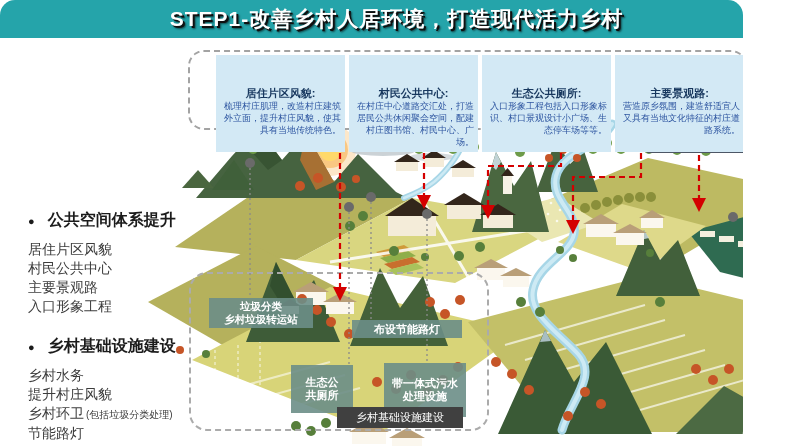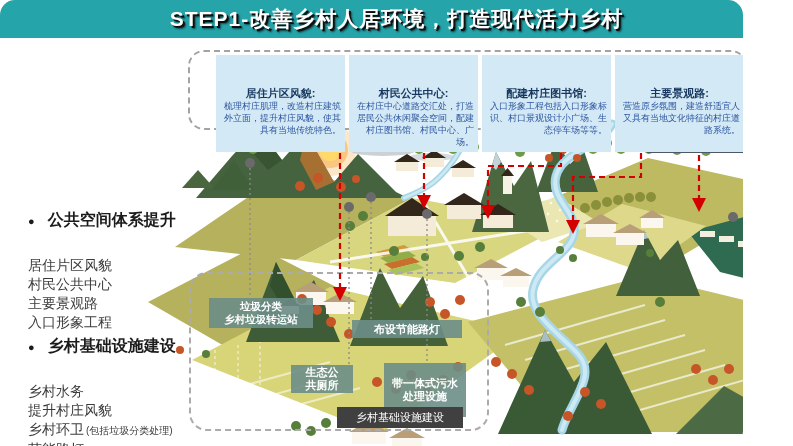--- a/index.html
+++ b/index.html
@@ -17,30 +17,30 @@
           border:2px dashed #ababab;border-radius:18px;z-index:2;}
   
   .boxes{position:absolute;left:216px;top:55px;width:528px;display:flex;gap:4px;z-index:5;}
   .fbox{flex:1;background:#d3e9f5;padding:3px 4px 4px;}
   .fbox .t{text-align:center;font-size:11px;font-weight:bold;color:#17375e;line-height:14px;margin-top:28px;}
   .fbox .b{font-size:9px;line-height:12px;color:#2d55a0;text-align:right;}
   
   .lsec{position:absolute;left:28px;z-index:5;}
   .lsec .head{display:flex;align-items:center;gap:13px;font-size:16px;font-weight:bold;color:#1b1b1b;}
   .lsec .head .bullet{font-size:11px;color:#1b1b1b;}
-  .lsec .items{margin-top:25px;font-size:14px;color:#3c3c3c;line-height:19px;}
+  .lsec .items{margin-top:9px;font-size:14px;color:#3c3c3c;line-height:19px;}
   .lsec .items .note{font-size:10px;color:#3c3c3c;margin-left:2px;}
   #sec-public{top:210px;}
   #sec-infra{top:336px;}
   
   .lbl{position:absolute;background:rgba(108,142,135,.9);color:#fff;font-weight:bold;
        text-align:center;z-index:4;}
   #lbl-waste{left:196px;top:298px;width:104px;font-size:10.5px;line-height:13px;padding:2px 0;margin-left:13px;}
   #lbl-lamp{left:352px;top:320px;width:86px;font-size:11px;line-height:14px;padding:2px 12px;}
-  #lbl-toilet{left:291px;top:365px;width:62px;font-size:11px;line-height:13px;padding:1px 0;}
+  #lbl-toilet{left:291px;top:365px;width:62px;font-size:11px;line-height:13px;padding:11px 0;}
   #lbl-sewage{left:384px;top:363px;width:82px;font-size:11px;line-height:13px;padding:14px 0;}
   .tag{position:absolute;color:#fff;text-align:center;font-size:11px;z-index:4;}
   #tag-infra{left:337px;top:407px;width:126px;background:#404040;padding:3px 0;}
   #tag-public{left:647px;top:132px;width:112px;background:#4d5766;padding:3px 0;}
   
   .art,.conn{position:absolute;left:0;top:0;width:793px;height:446px;pointer-events:none;}
   .art{z-index:1;} .conn{z-index:3;}
 </style>
 </head>
 <body>
@@ -304,21 +304,21 @@
   <div class="boxes">
     <div class="fbox">
       <div class="t">居住片区风貌:</div>
       <div class="b">梳理村庄肌理，改造村庄建筑外立面，提升村庄风貌，使其具有当地传统特色。</div>
     </div>
     <div class="fbox">
       <div class="t">村民公共中心:</div>
       <div class="b">在村庄中心道路交汇处，打造居民公共休闲聚会空间，配建村庄图书馆、村民中心、广场。</div>
     </div>
     <div class="fbox">
-      <div class="t">配建村庄图书馆:</div>
+      <div class="t">生态公共厕所:</div>
       <div class="b">入口形象工程包括入口形象标识、村口景观设计小广场、生态停车场等等。</div>
     </div>
     <div class="fbox">
       <div class="t">主要景观路:</div>
       <div class="b">营造原乡氛围，建造舒适宜人又具有当地文化特征的村庄道路系统。</div>
     </div>
   </div>
 
   <div class="lsec" id="sec-public">
     <div class="head">

